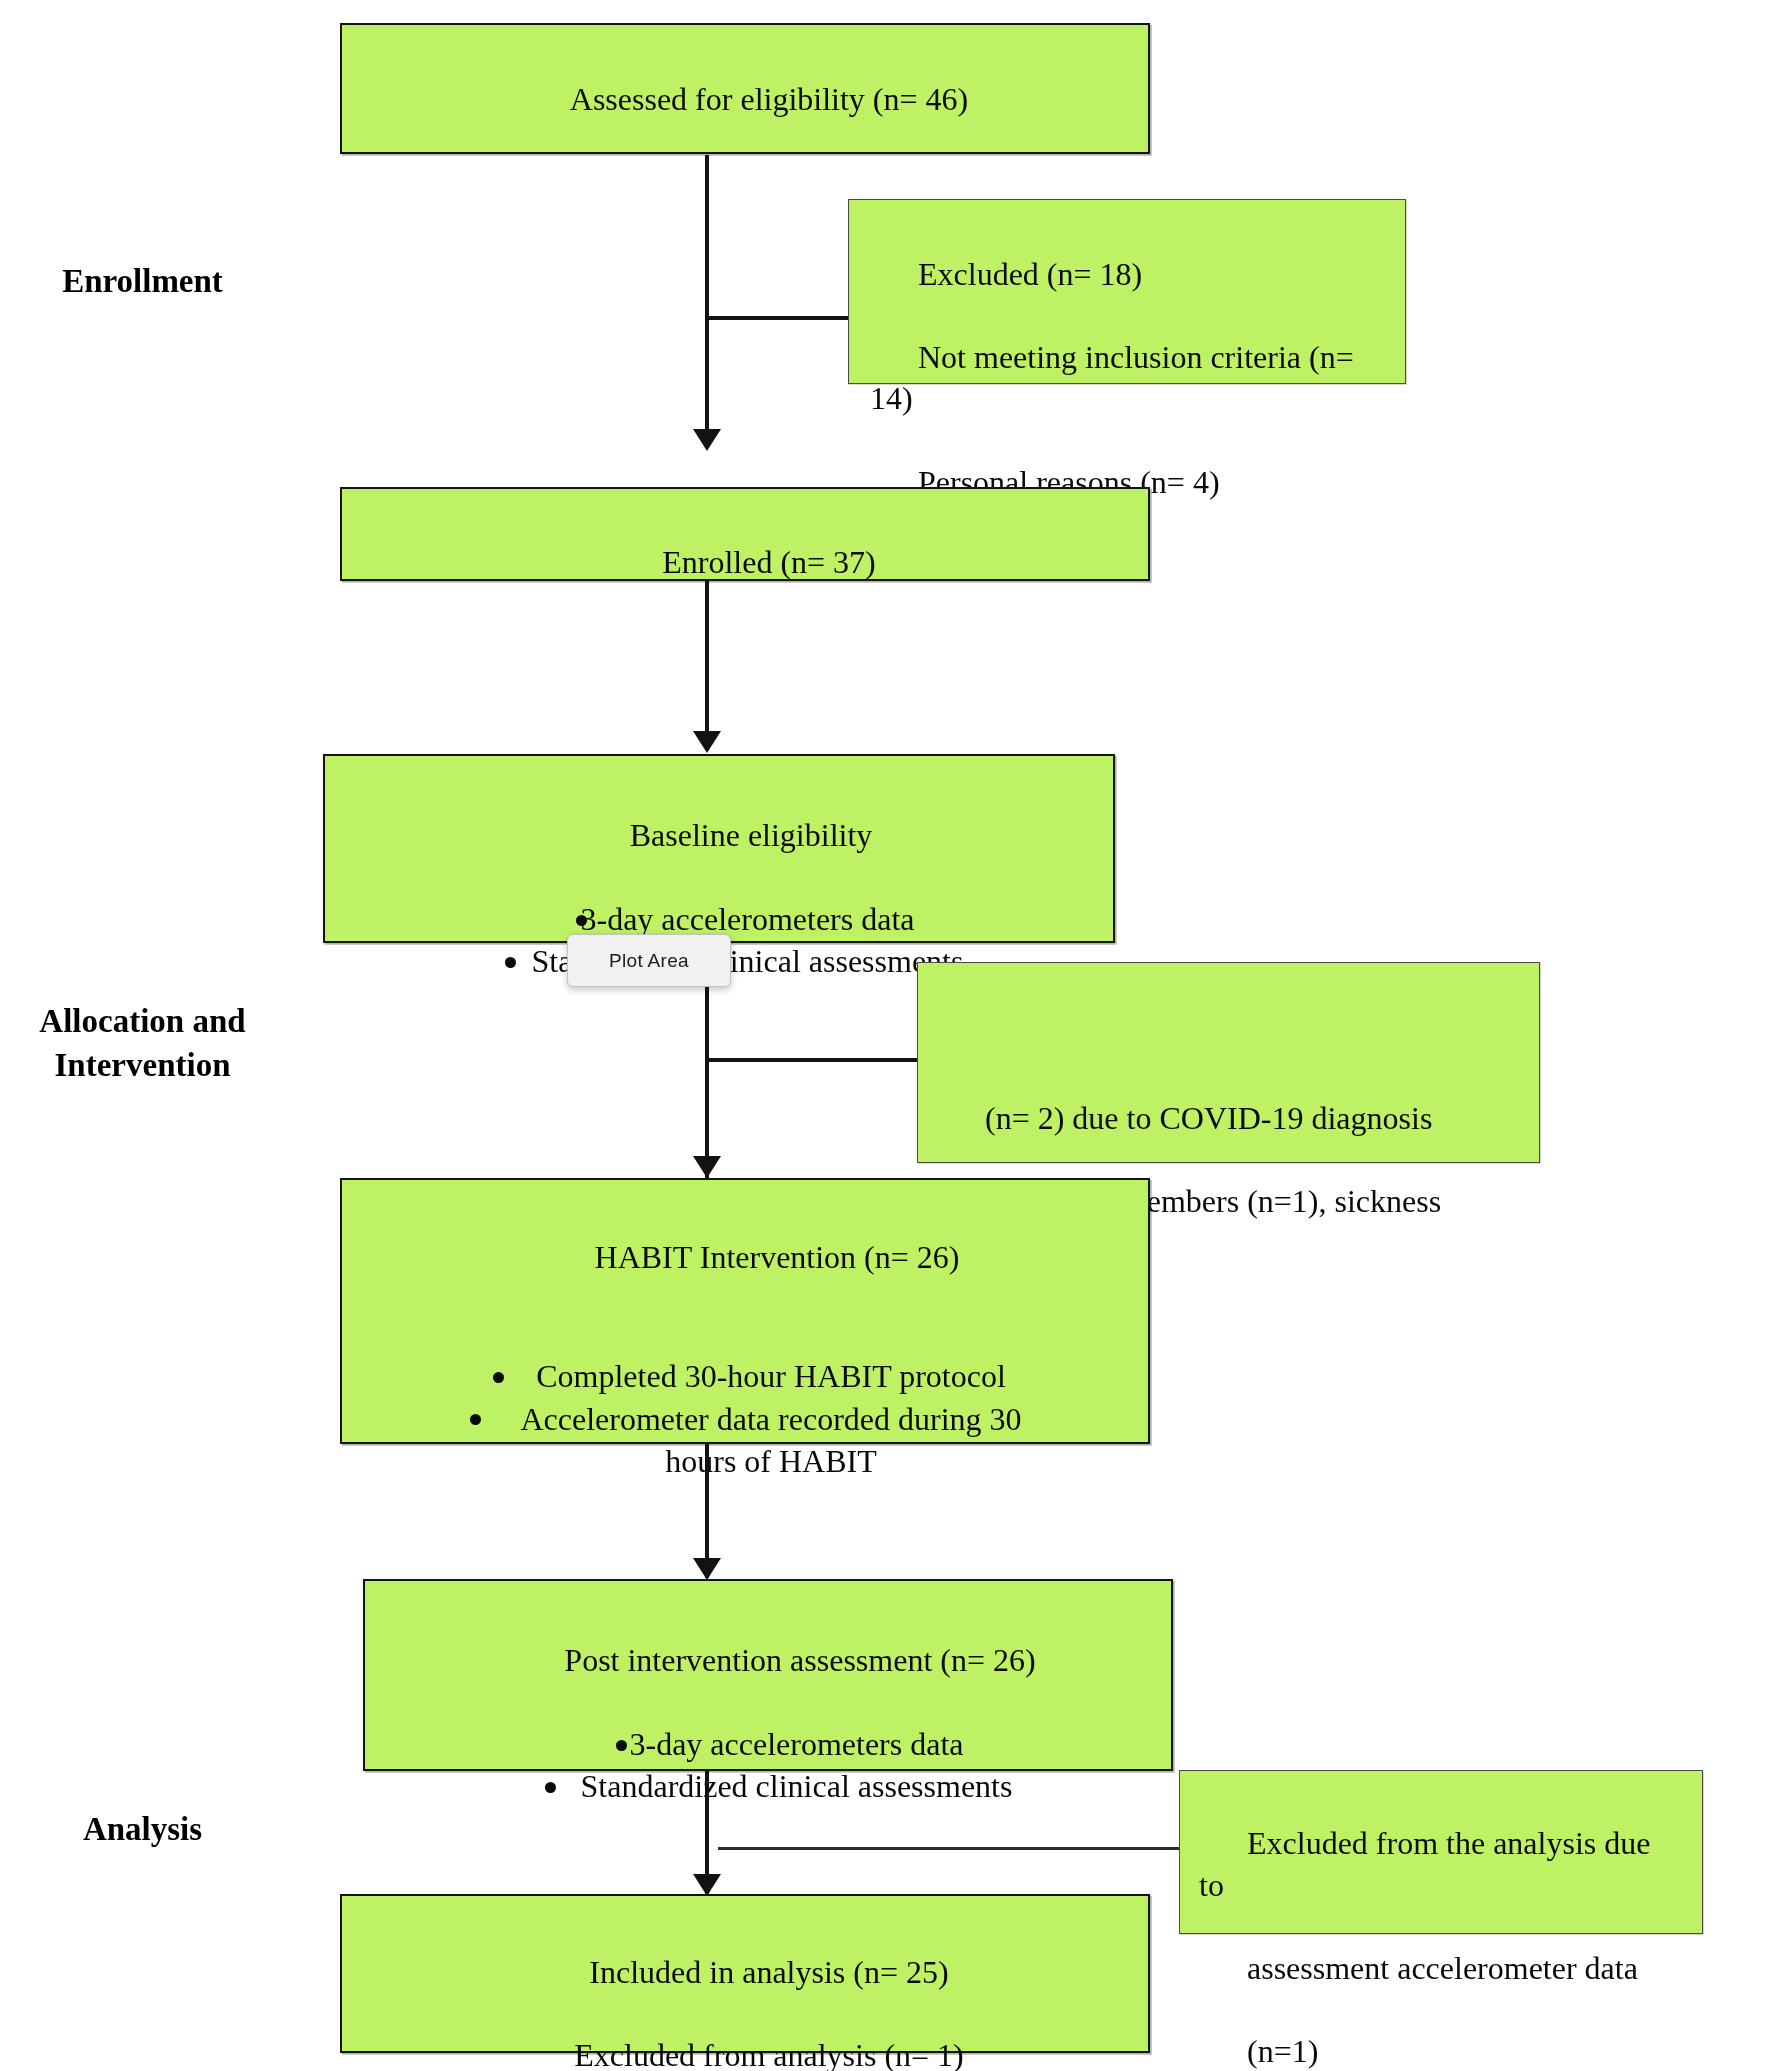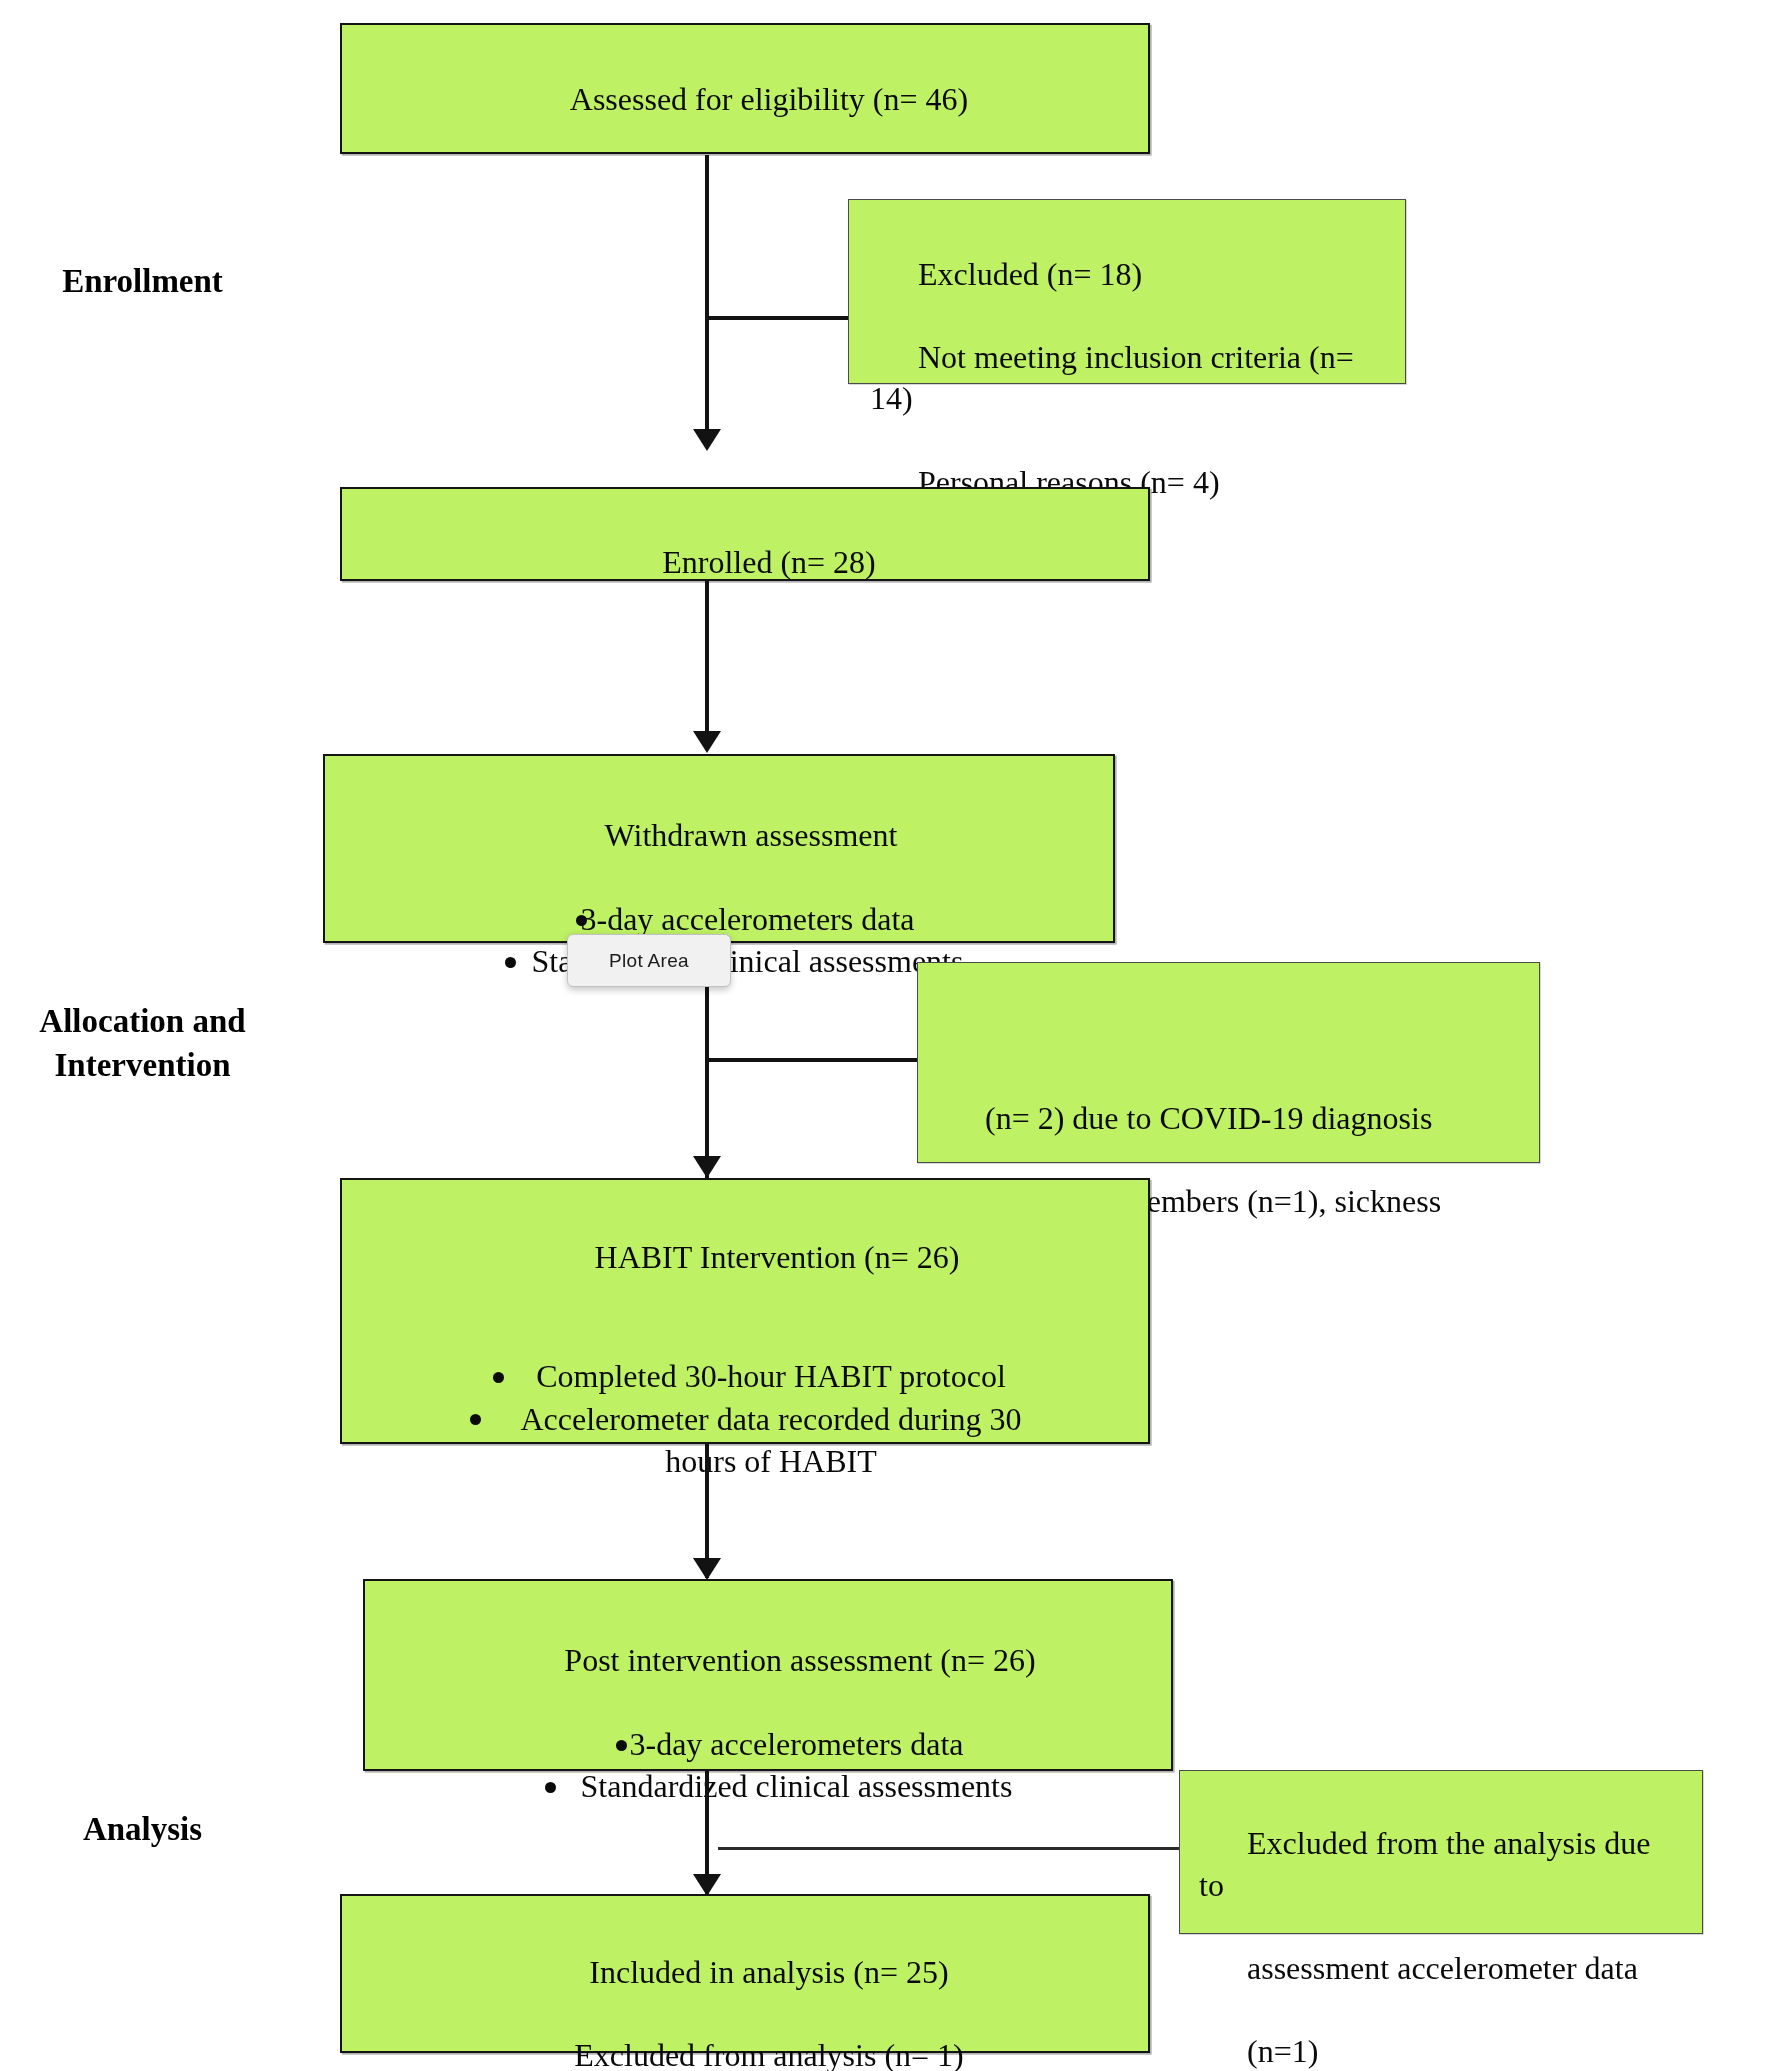--- a/index.html
+++ b/index.html
@@ -149,31 +149,31 @@
   <div class="box thin" style="left:848px; top:199px; width:558px; height:185px;">
     <div class="box-inner txt left" style="top:12px; padding:0 21px;">
       <span>Excluded (n= 18)</span><br>
       <span>Not meeting inclusion criteria (n= 14)</span><br>
       <span>Personal reasons (n= 4)</span>
     </div>
   </div>
 
   <div class="box" style="left:340px; top:487px; width:810px; height:94px;">
     <div class="box-inner txt center" style="top:11.2px; padding:0 19px;">
-      <span>Enrolled (n= 28)</span>
+      <span>Enrolled (n= 37)</span>
     </div>
   </div>
 
   <div class="vline" style="left:705px; top:581px; height:169px;"></div>
   <div class="arrowhead" style="left:693px; top:731px;"></div>
 
   <div class="box" style="left:323px; top:754px; width:792px; height:189px;">
     <div class="box-inner" style="top:17.3px; padding:0 15.6px;">
       <div class="txt center">
-        <span>Withdrawn assessment</span>
+        <span>Baseline eligibility</span>
       </div>
       <div class="bullet-line" style="padding-left:57px;">
         <span class="bullet-dot" style="left:235px;"></span>
         <span>3-day accelerometers data</span>
       </div>
       <div class="bullet-line" style="padding-left:57px;">
         <span class="bullet-dot" style="left:164px;"></span>
         <span>Standardized clinical assessments</span>
       </div>
     </div>

